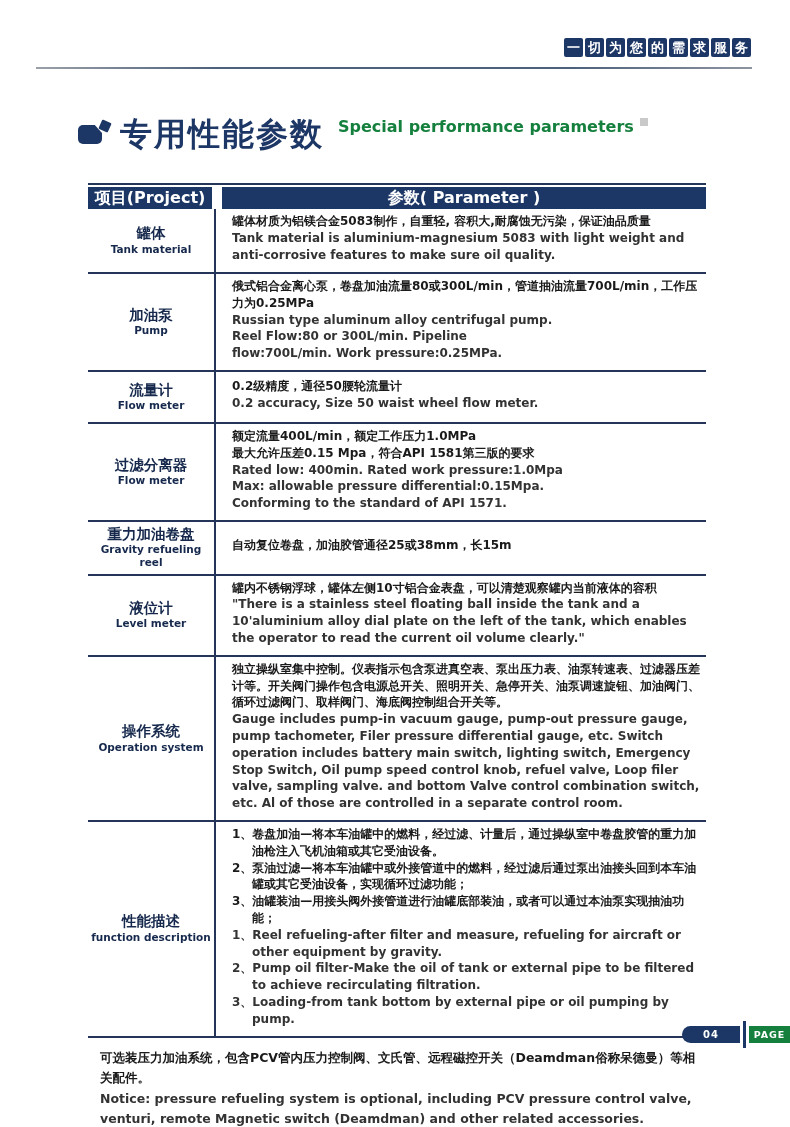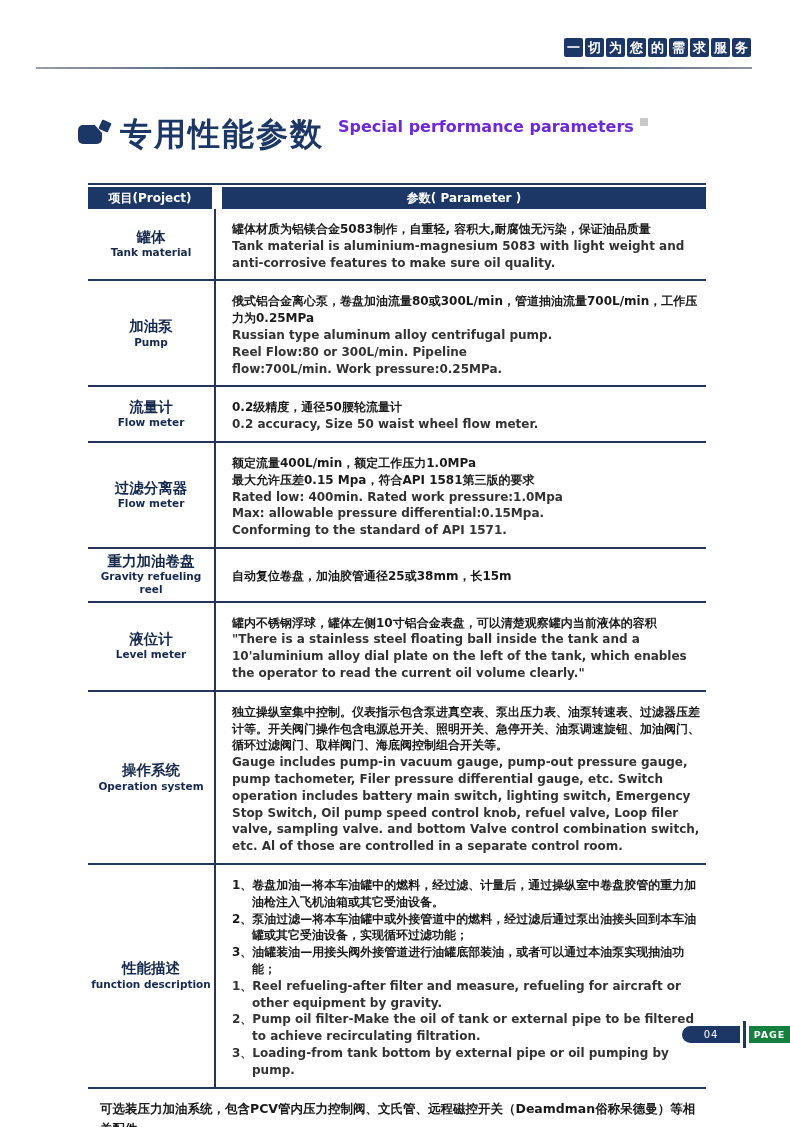--- a/index.html
+++ b/index.html
@@ -14,58 +14,58 @@
     background:linear-gradient(90deg,#9aa0a8,#4e617c 25%,#4e617c 75%,#8d94a0);}
 
   
   .title-row{position:absolute;top:118px;left:78px;display:flex;align-items:flex-start;}
   .title-icon{position:relative;width:34px;height:30px;margin-right:8px;}
   .title-icon .body{position:absolute;left:0;top:7px;width:24px;height:19px;background:#1c3766;
     border-radius:5px;clip-path:polygon(0 0,70% 0,100% 42%,100% 100%,0 100%);}
   .title-icon .flag{position:absolute;left:22px;top:3px;width:10px;height:10px;background:#1c3766;
     transform:rotate(24deg);border-radius:1px;}
   .title-cn{font-size:32px;font-weight:bold;color:#1c3766;letter-spacing:2px;line-height:1;}
-  .title-en{font-size:16px;font-weight:bold;color:#6d28d9;margin-left:14px;line-height:1.1;margin-bottom:2px;}
+  .title-en{font-size:16px;font-weight:bold;color:#15803d;margin-left:14px;line-height:1.1;margin-bottom:2px;}
   .title-sq{width:8px;height:8px;background:#c9c9c9;margin-left:6px;margin-bottom:5px;}
 
   
   .content{position:absolute;top:183px;left:88px;width:618px;}
   .spec-table{border-top:2px solid #25355a;}
   .thead{display:flex;gap:10px;margin-top:2px;}
-  .th{background:#1c3766;color:#fff;font-weight:bold;font-size:12px;height:22px;
+  .th{background:#1c3766;color:#fff;font-weight:bold;font-size:16px;height:22px;
     display:flex;align-items:center;justify-content:center;text-align:right;}
   .th.left{width:124px;flex:none;}
   .th.right{flex:1;}
   .row{display:grid;grid-template-columns:128px 1fr;align-items:center;border-bottom:2px solid #25355a;}
   .row:nth-child(1){min-height:63px;}
   .row:nth-child(2){min-height:81px;}
   .row:nth-child(3){min-height:50px;}
   .row:nth-child(4){min-height:81px;}
   .row:nth-child(5){min-height:49px;}
   .row:nth-child(6){min-height:76px;}
   .row:nth-child(7){min-height:133px;}
   .row:nth-child(8){min-height:164px;}
   .td-left{align-self:stretch;border-right:2.5px solid #25355a;display:flex;flex-direction:column;
     align-items:center;justify-content:center;text-align:center;padding:4px 2px;}
   .name-cn{font-size:14.5px;font-weight:bold;color:#16294d;line-height:1.2;}
   .name-en{font-size:10.5px;font-weight:bold;color:#16294d;line-height:1.25;}
-  .td-param{padding:12px 6px 8px 16px;}
+  .td-param{padding:4px 6px 8px 16px;}
   .pline{font-size:12px;font-weight:bold;line-height:1.4;}
   .pline.cn{color:#1a1a1a;}
   .pline.en{color:#333333;}
   .pline.hang{padding-left:20px;text-indent:-20px;}
 
   
   .notice{margin-top:10px;padding-left:12px;padding-right:4px;}
   .notice .pline{line-height:1.65;font-size:12.5px;}
 
   
   .footer{position:absolute;top:1021px;right:0;display:flex;align-items:center;}
   .page-num{width:58px;height:17px;background:#1c3766;color:#fff;border-radius:9px 0 0 9px;
-    font-size:10px;font-weight:normal;display:flex;align-items:center;justify-content:center;letter-spacing:1px;}
+    font-size:10px;font-weight:bold;display:flex;align-items:center;justify-content:center;letter-spacing:1px;}
   .footer .bar{width:3px;height:27px;background:#1c3766;margin:0 3px;}
   .page-label{width:41px;height:17px;background:#15803d;color:#fff;font-size:9.5px;font-weight:bold;
     display:flex;align-items:center;justify-content:center;letter-spacing:1px;}
 </style>
 </head>
 <body>
 
 <div class="page">
 
   <div class="slogan">

